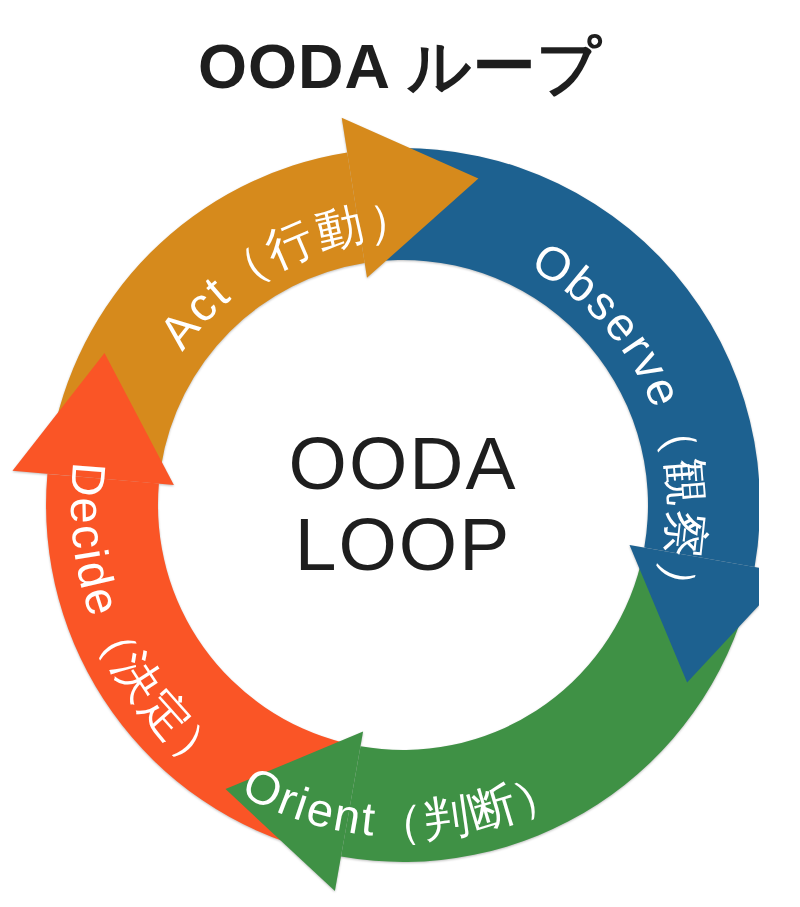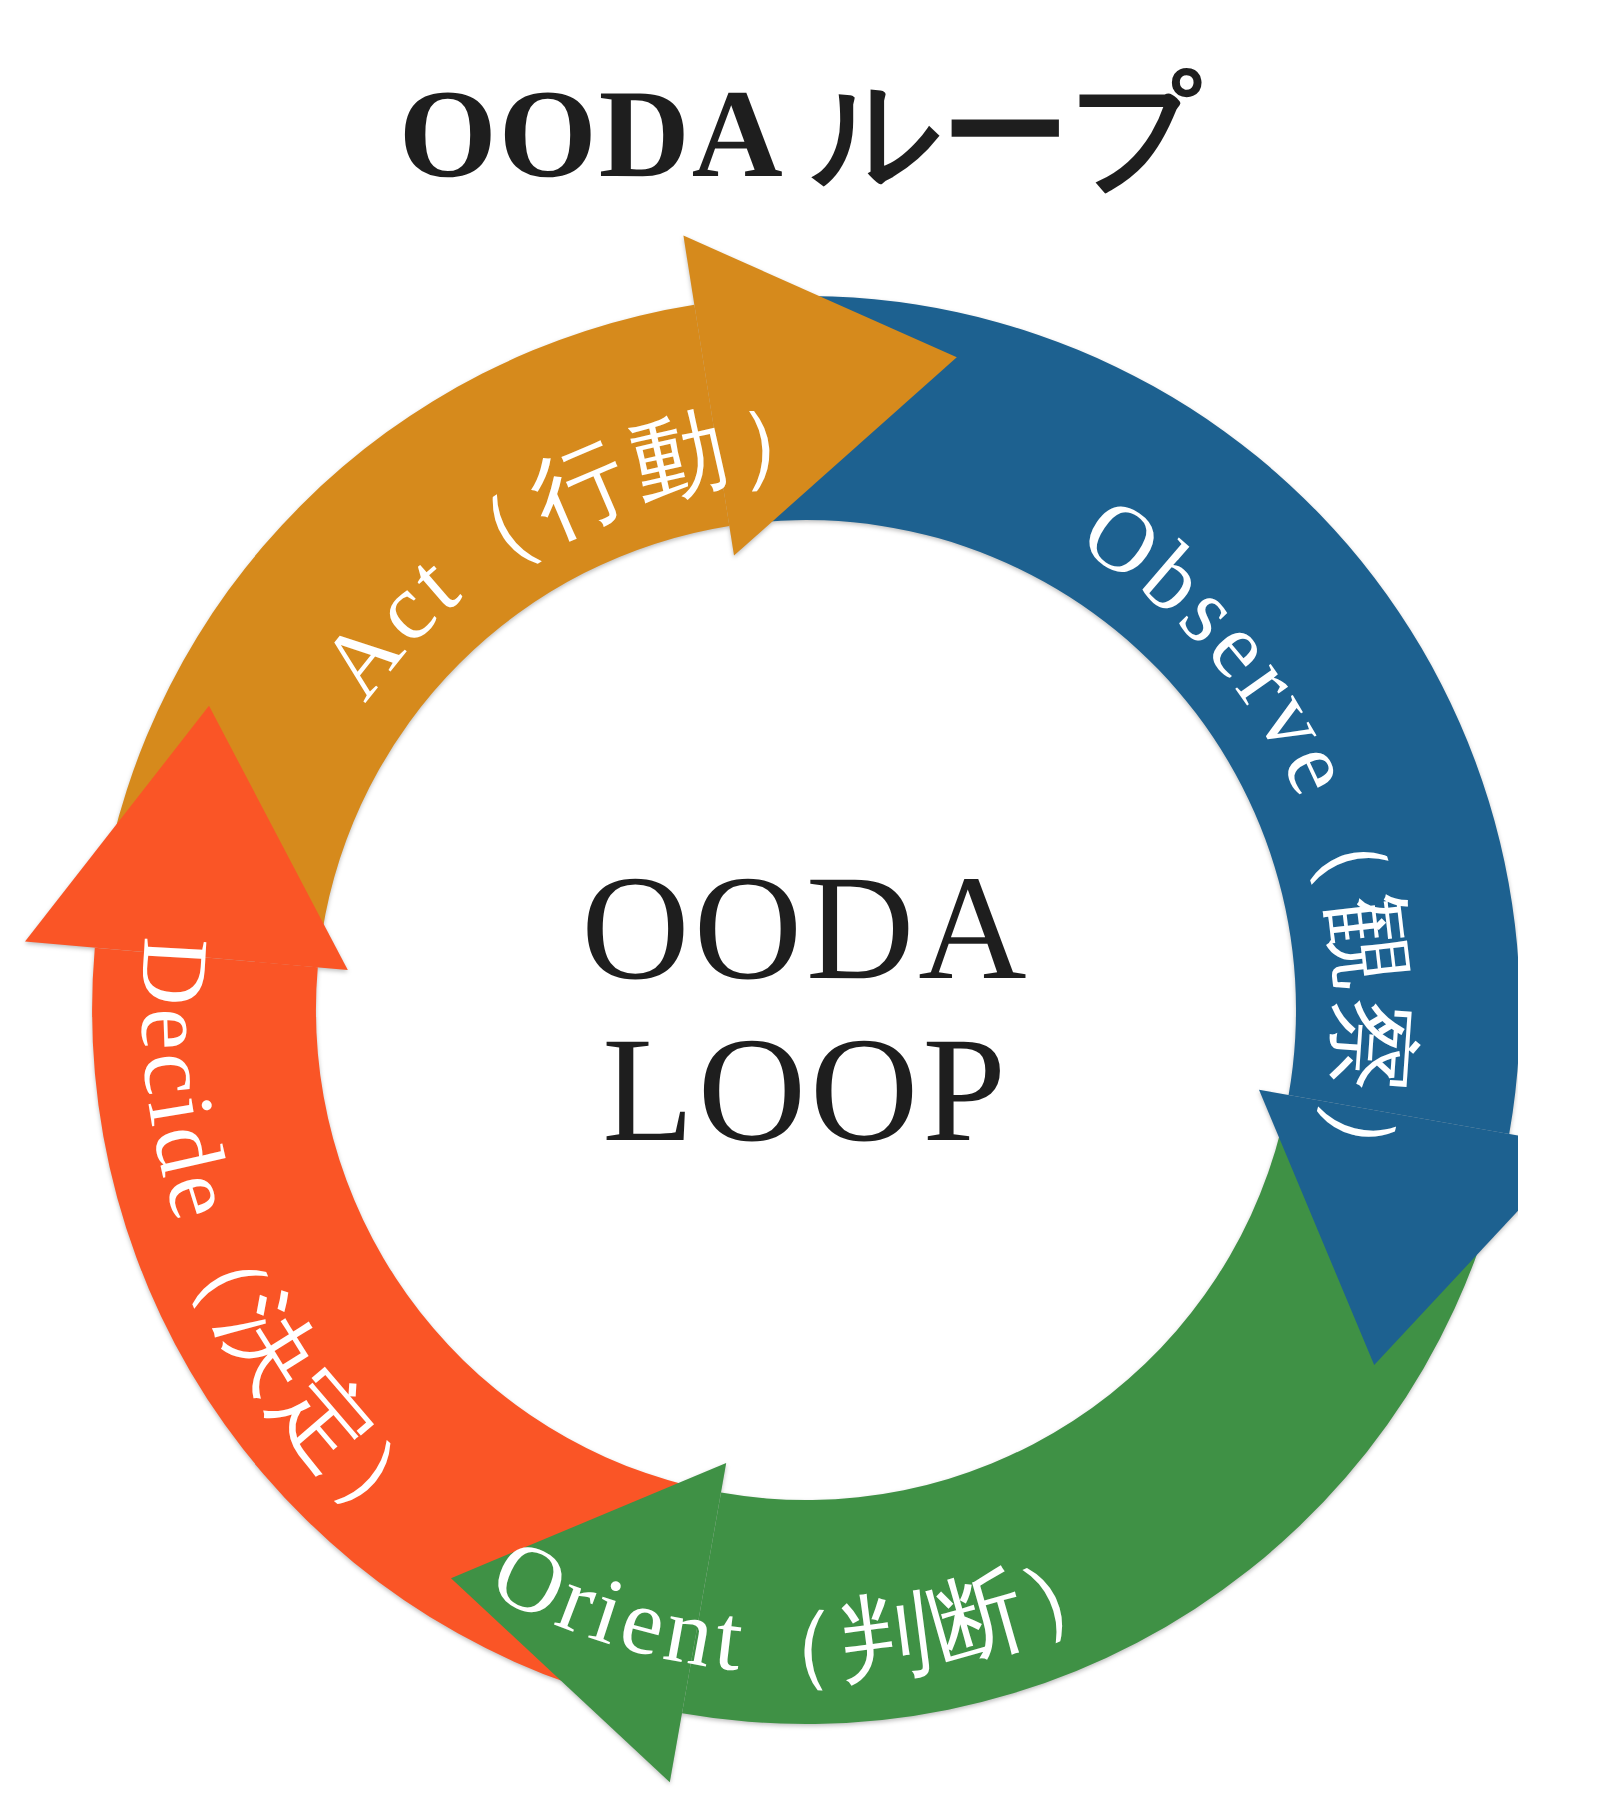--- a/index.html
+++ b/index.html
@@ -5,21 +5,21 @@
   html, body {
     margin: 0;
     padding: 0;
     background: #ffffff;
   }
   .stage {
     position: relative;
     width: 759px;
     height: 907px;
     background: #ffffff;
-    font-family: Liberation Serif, serif;
+    font-family: Liberation Sans, sans-serif;
     overflow: hidden;
   }
   svg {
     display: block;
   }
   .title-text {
     font-size: 63px;
     font-weight: 700;
     letter-spacing: 1px;
   }

